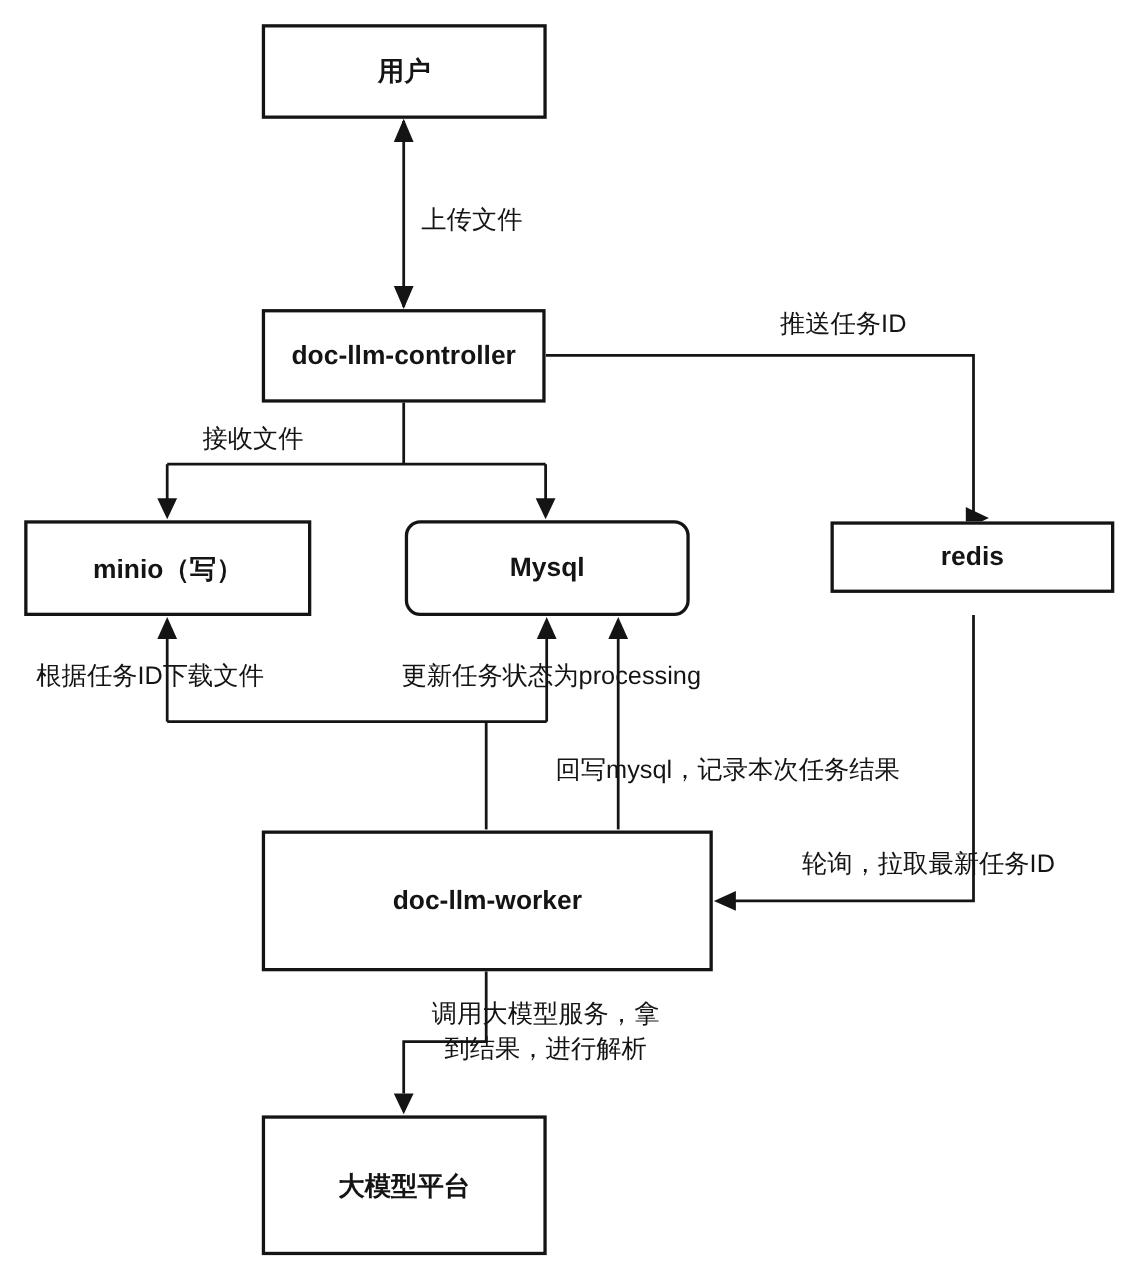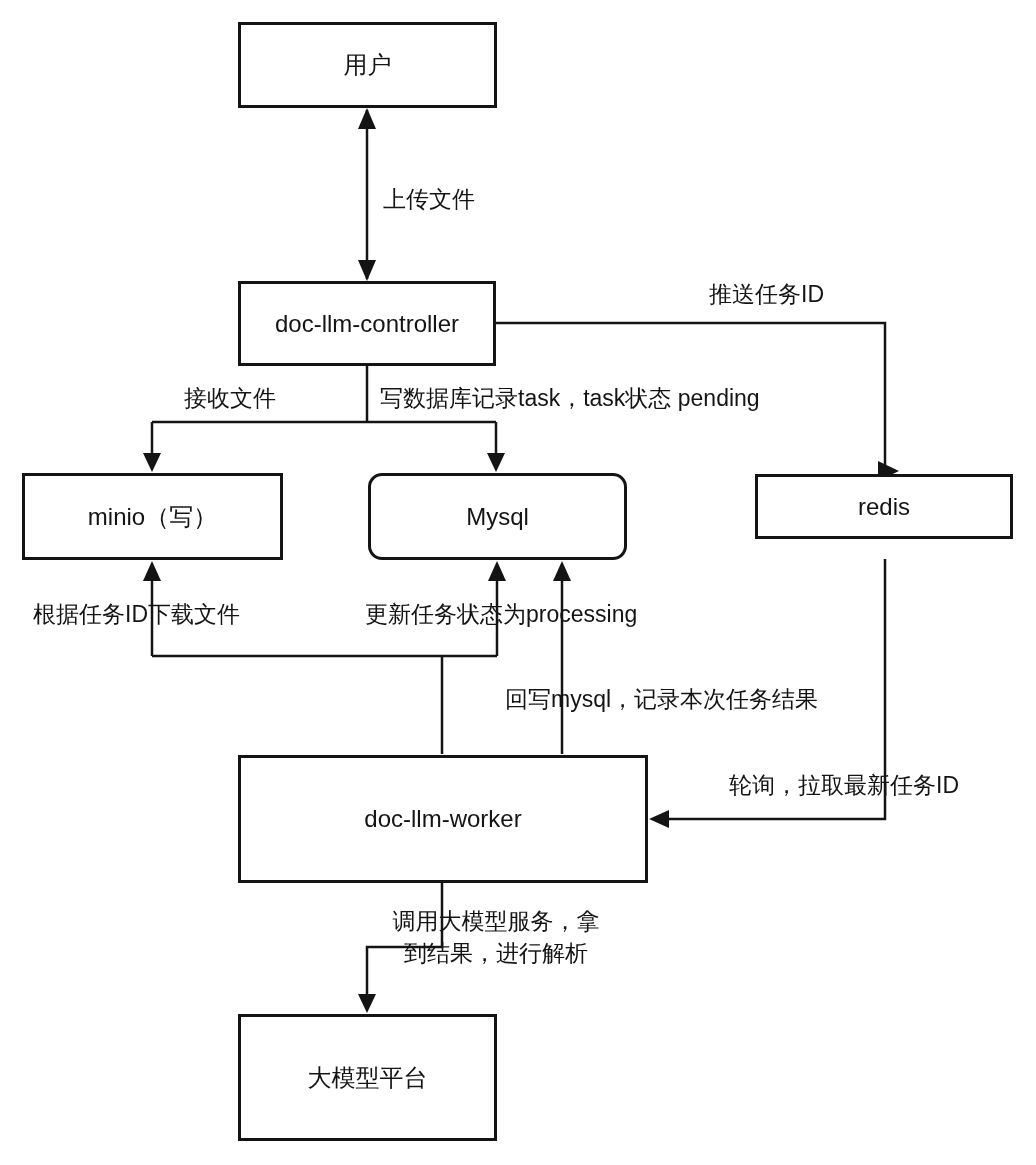--- a/index.html
+++ b/index.html
@@ -35,20 +35,21 @@
   .node {
     position: absolute;
     box-sizing: border-box;
     border: 3px solid #141414;
     background: #ffffff;
     display: flex;
     align-items: center;
     justify-content: center;
     font-size: 24px;
     text-align: center;
+    font-weight: bold;
   }
   .edge-label {
     position: absolute;
     font-size: 23px;
     line-height: 1.2;
     white-space: nowrap;
     color: #141414;
   }
   .edge-label.multiline {
     white-space: normal;
@@ -135,21 +136,20 @@
   <div class="node" style="left:238px; top:1014px; width:259px; height:127px;">
     <span>大模型平台</span>
   </div>
 
   <div class="edge-label" style="left:383px; top:186px;">上传文件</div>
 
   <div class="edge-label" style="left:682px; top:281px;margin-left:27px;">推送任务ID</div>
 
   <div class="edge-label" style="left:184px; top:385px;">接收文件</div>
 
-  <div class="edge-label" style="left:380px; top:385px;">写数据库记录task，task状态 pending</div>
 
   <div class="edge-label" style="left:33px; top:601px;">根据任务ID下载文件</div>
 
   <div class="edge-label" style="left:365px; top:601px;">更新任务状态为processing</div>
 
   <div class="edge-label" style="left:505px; top:686px;">回写mysql，记录本次任务结果</div>
 
   <div class="edge-label" style="left:729px; top:772px;">轮询，拉取最新任务ID</div>
 
   <div class="edge-label multiline" style="left:377px; top:905px; width:238px;">

